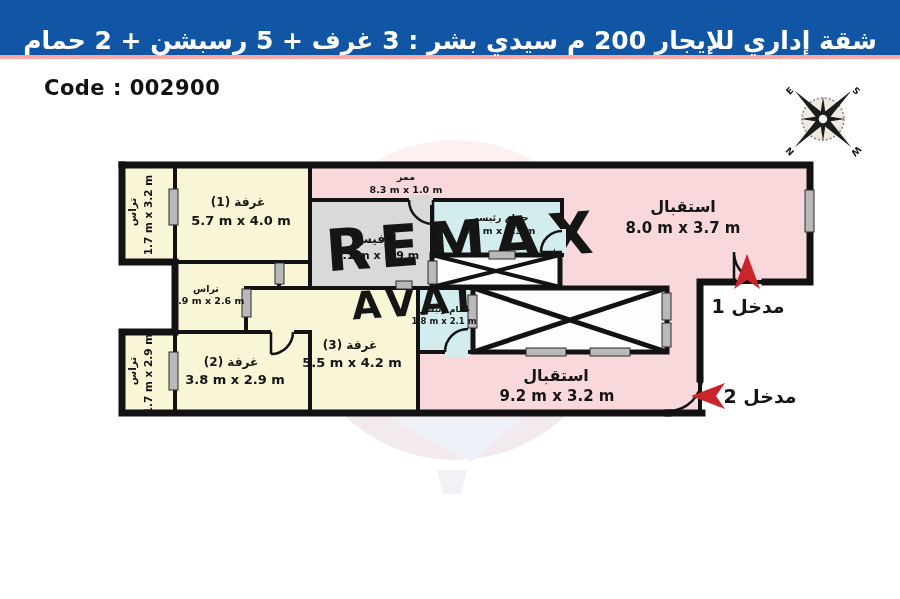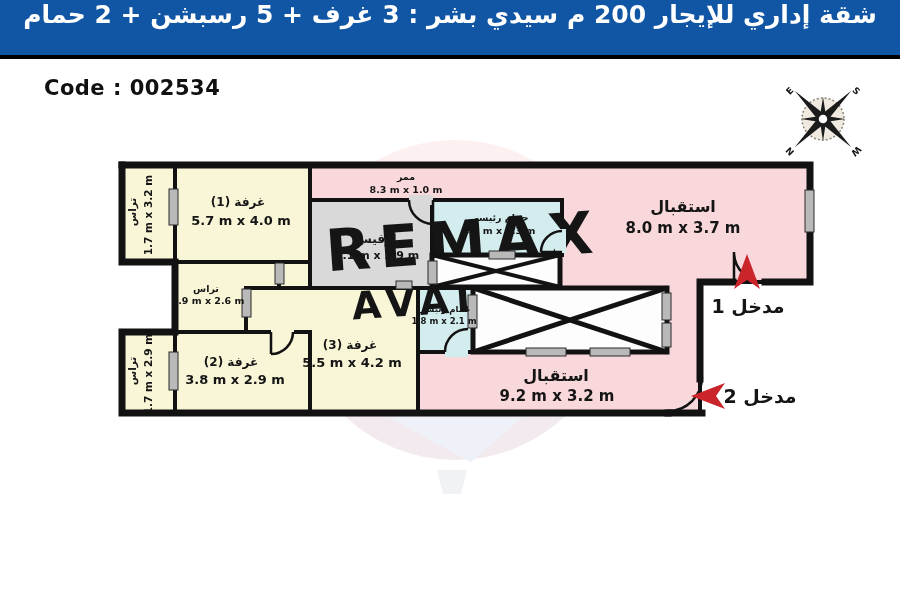--- a/index.html
+++ b/index.html
@@ -1,36 +1,36 @@
 <!DOCTYPE html>
 <html><head>
 <meta charset="utf-8">
 <style>
   html,body{margin:0;padding:0;background:#ffffff;}
   .canvas{position:relative;width:900px;height:599px;background:#ffffff;overflow:hidden;
           font-family:"DejaVu Sans",sans-serif;}
   .header{position:absolute;left:0;top:0;width:900px;height:55px;background:#1156a4;
-          border-bottom:4px solid #000000;display:flex;align-items:flex-start;justify-content:center;}
+          border-bottom:4px solid #fca5a5;display:flex;align-items:flex-end;justify-content:center;}
   .header .title{color:#ffffff;font-weight:bold;font-size:25px;white-space:nowrap;}
   .code{position:absolute;left:44px;top:76px;font-size:21px;font-weight:bold;color:#111111;
         letter-spacing:0.5px;}
   svg text{font-family:"DejaVu Sans",sans-serif;font-weight:bold;fill:#151515;}
   svg .rtl{direction:rtl;unicode-bidi:isolate;}
   .wall{fill:none;stroke:#121212;}
 </style>
 </head>
 <body>
 
 <div class="canvas">
 
   <div class="header">
     <div class="title" dir="rtl">شقة إداري للإيجار 200 م سيدي بشر :  3 غرف + 5 رسبشن + 2 حمام</div>
   </div>
 
-  <div class="code">Code : 002534</div>
+  <div class="code">Code : 002900</div>
 
   <svg width="900" height="599" viewBox="0 0 900 599" style="position:absolute;left:0;top:0;">
 
     <g>
       <circle cx="455" cy="300" r="160" fill="rgba(228,110,122,0.10)"></circle>
       <path d="M295,300 A160,160 0 0 0 615,300 Z" fill="rgba(120,150,205,0.07)"></path>
       <polygon points="388,417 523,417 471,462" fill="#eef2f8"></polygon>
       <polygon points="437,470 467,470 461,494 443,494" fill="#f0f2f5"></polygon>
     </g>
 

